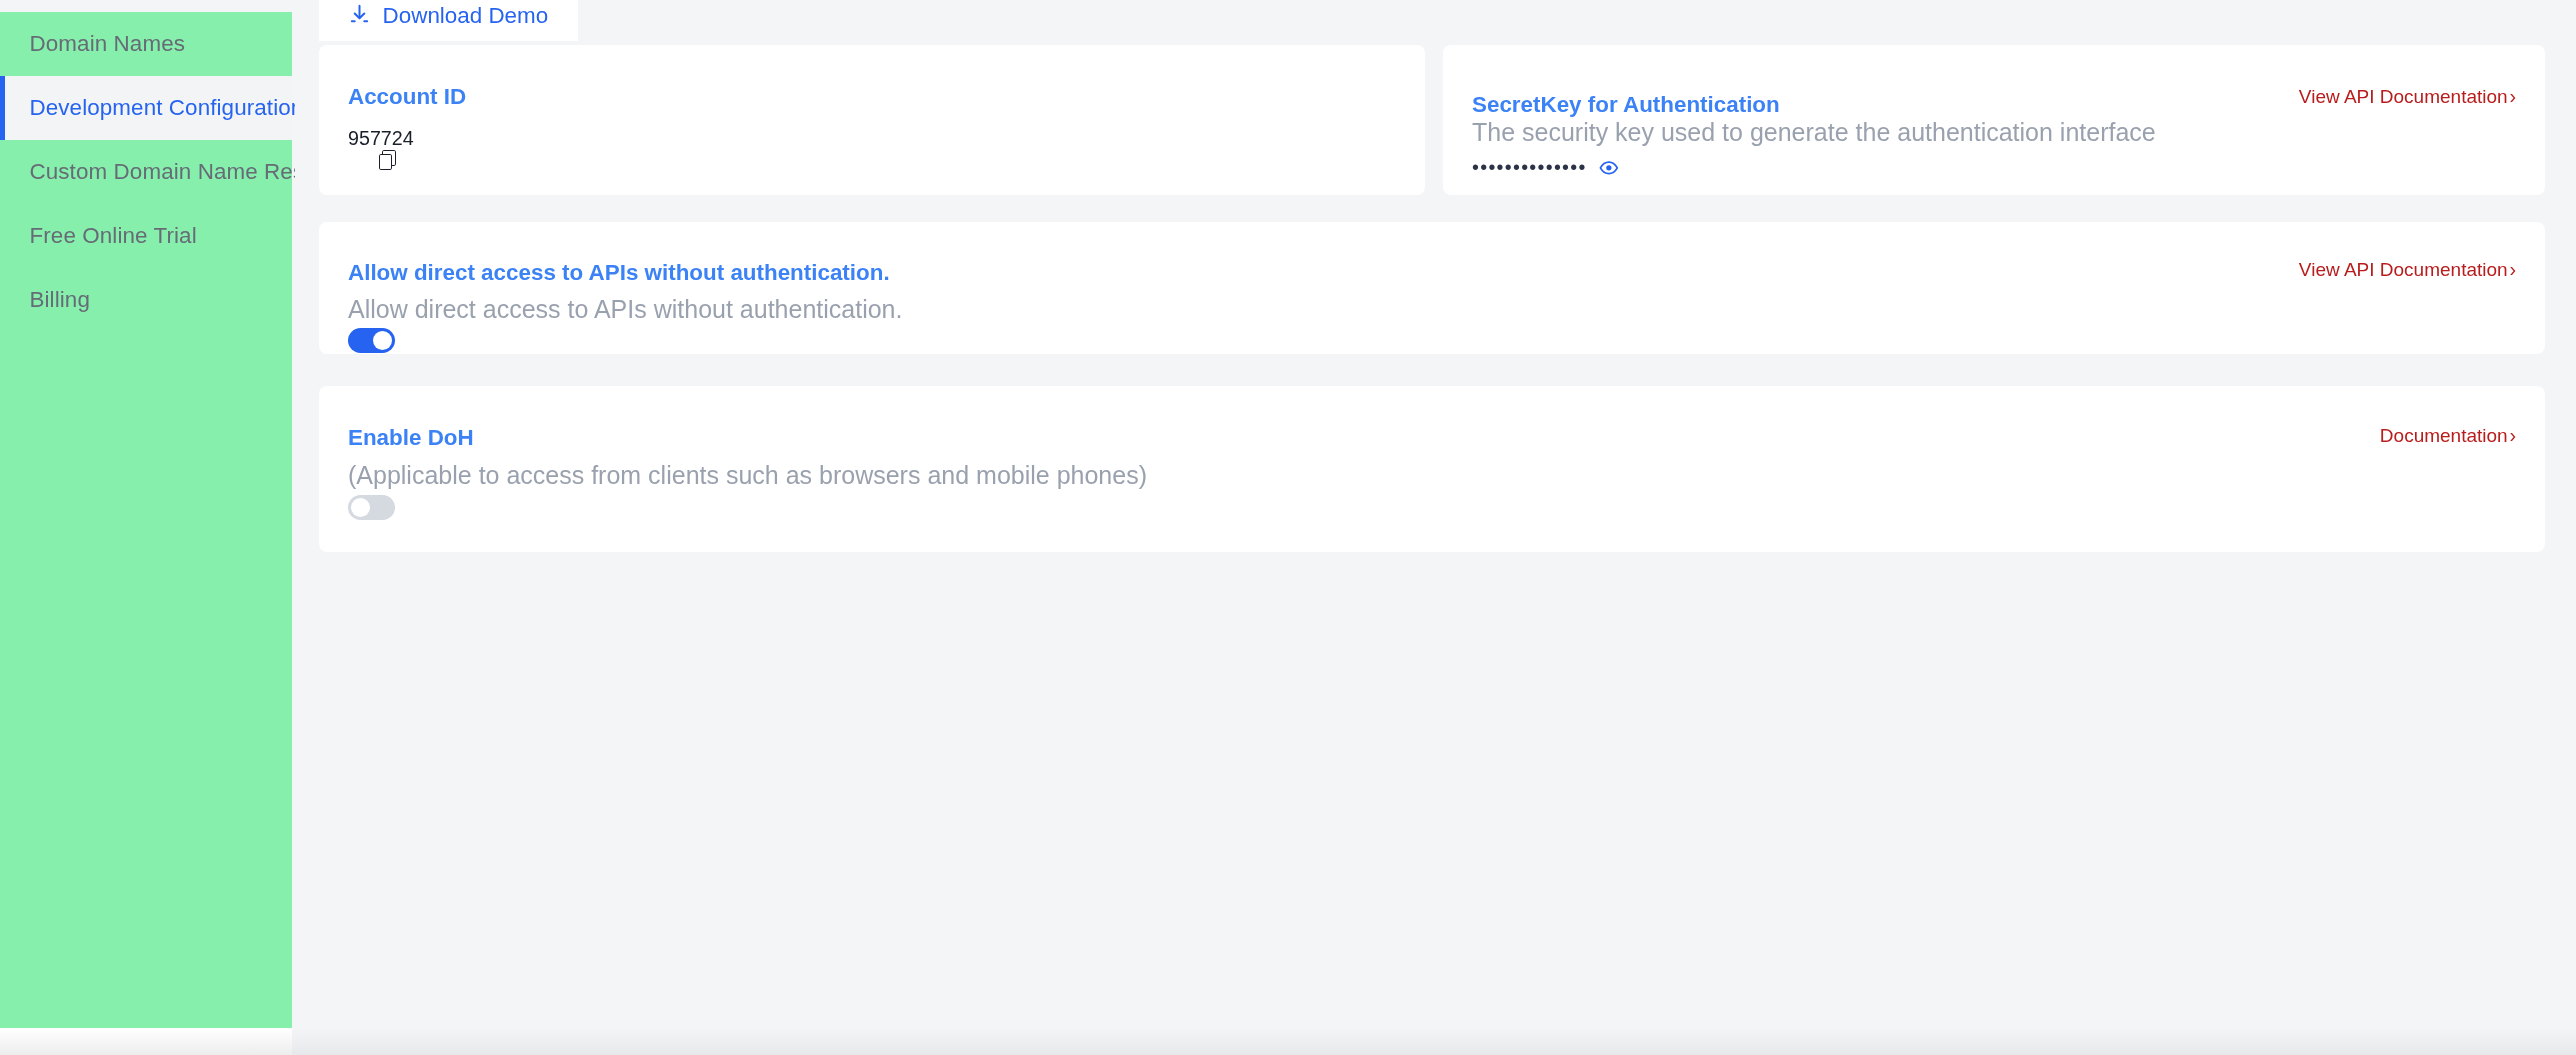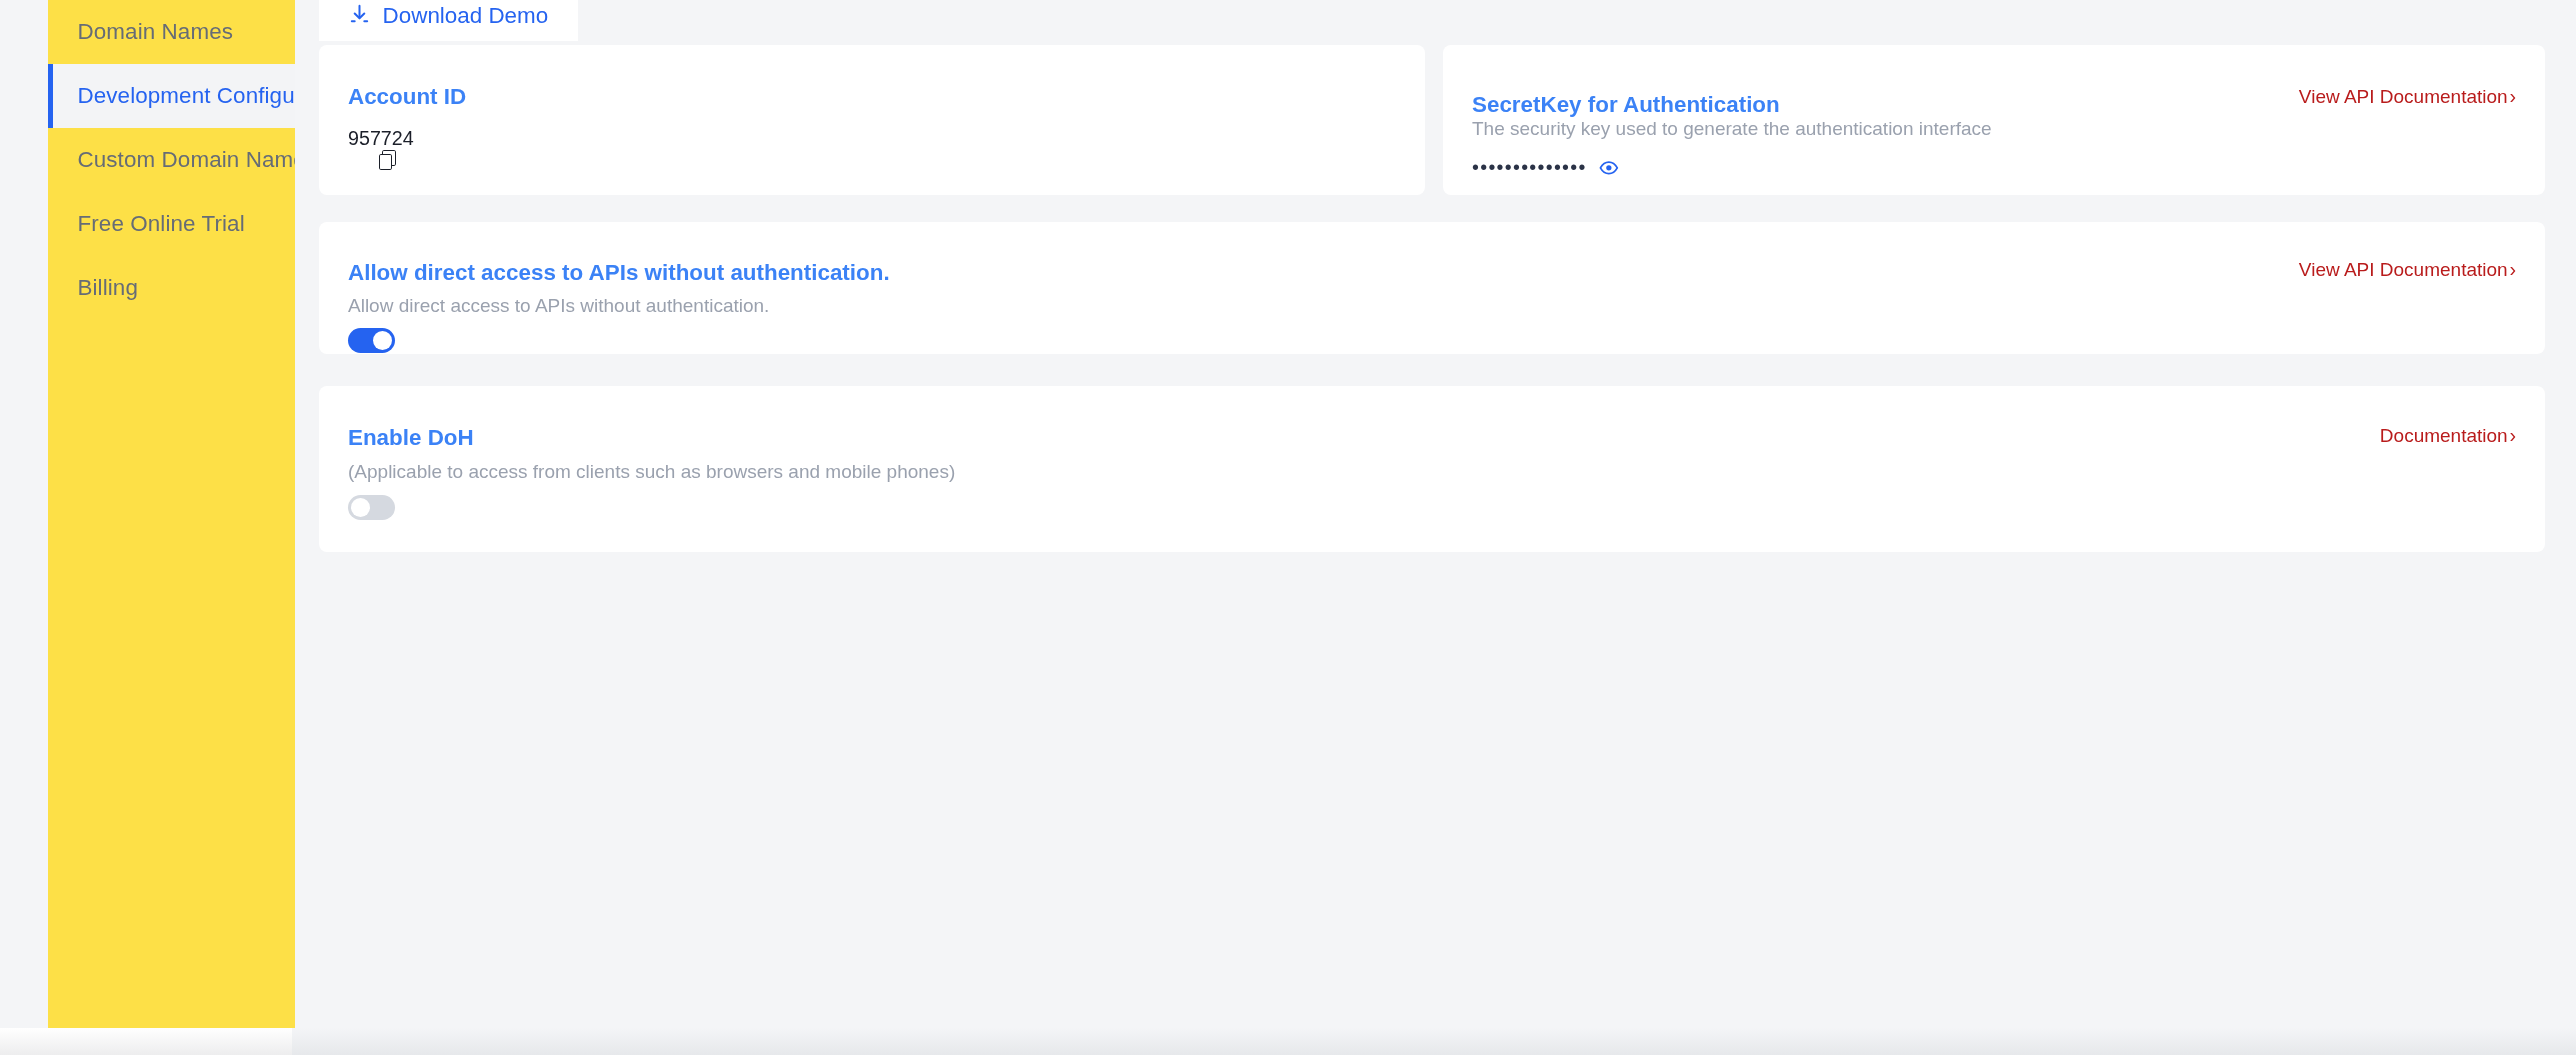--- a/index.html
+++ b/index.html
@@ -12,25 +12,24 @@
 
   body {
     font-family: "Liberation Sans", sans-serif;
     background: #f4f5f7;
     position: relative;
   }
 
   
   #sidebar {
     position: absolute;
-    left: 0; top: 0;
+    left: 0; top: 12px;
     width: 292px;
     height: 1029px;
-    background: #fde047;
-    margin-left: 48px;
+    background: #86efac;
   }
 
   .nav-item {
     position: relative;
     height: 64px;
     display: flex;
     align-items: center;
     padding-left: 29.5px;
     font-size: 22.4px;
     color: #666c76;
@@ -107,21 +106,21 @@
     left: 29px;
     font-size: 22.4px;
     font-weight: bold;
     color: #3b82f6;
     white-space: nowrap;
   }
 
   .card-sub {
     position: absolute;
     left: 29px;
-    font-size: 19px;
+    font-size: 25px;
     color: #9aa1ae;
     white-space: nowrap;
   }
 
   .card-value {
     position: absolute;
     left: 29px;
     display: flex;
     align-items: center;
     font-size: 19.7px;

